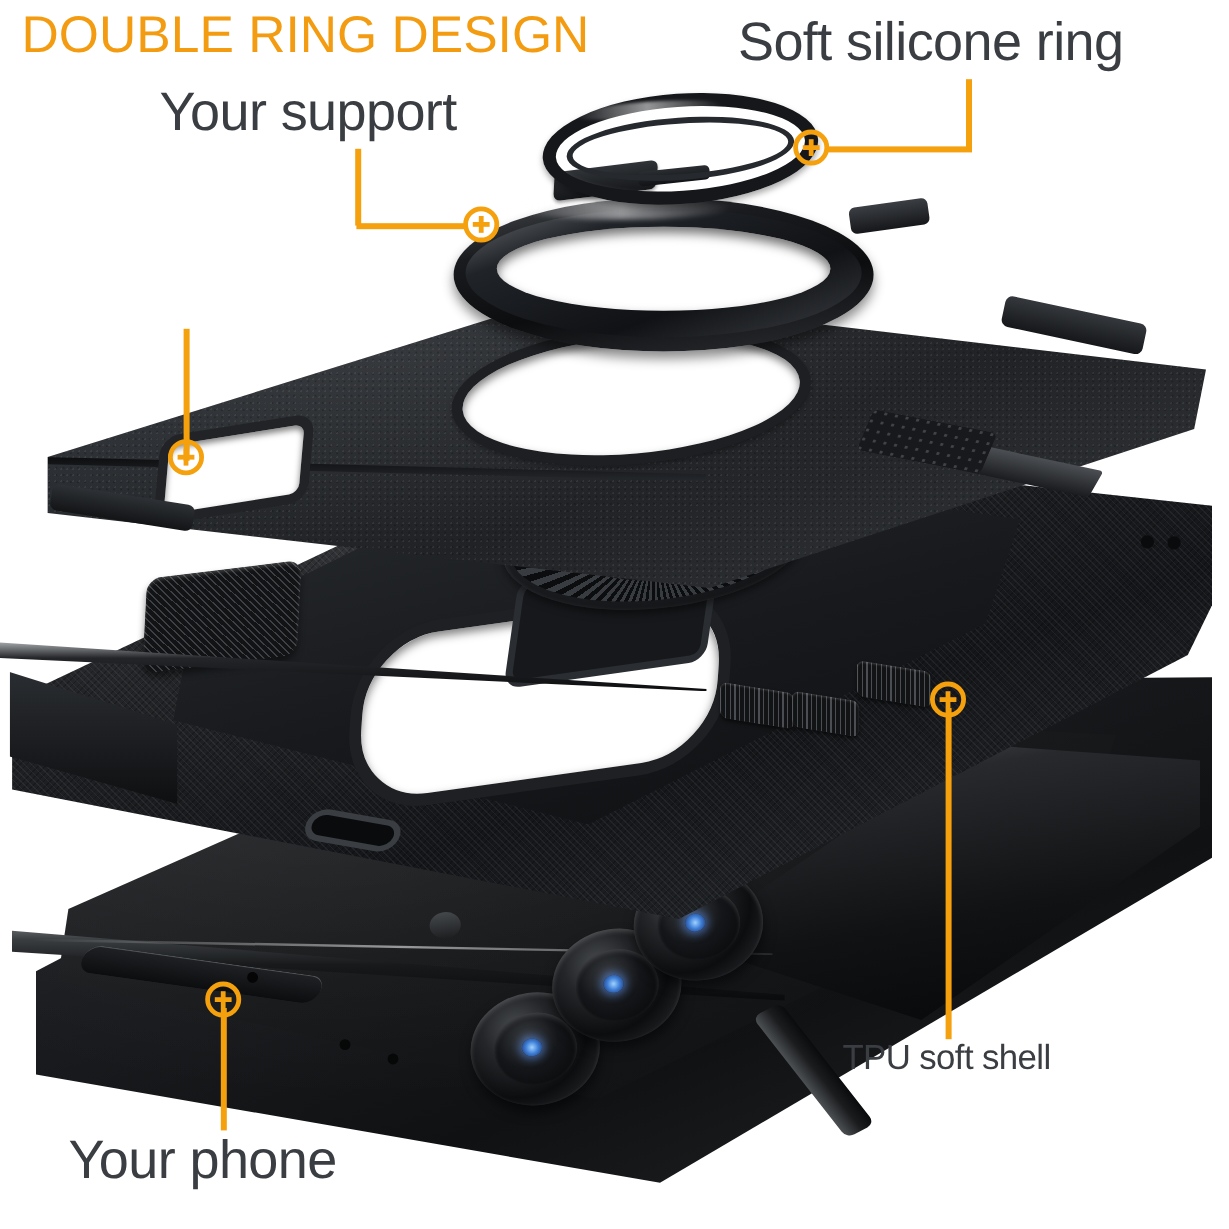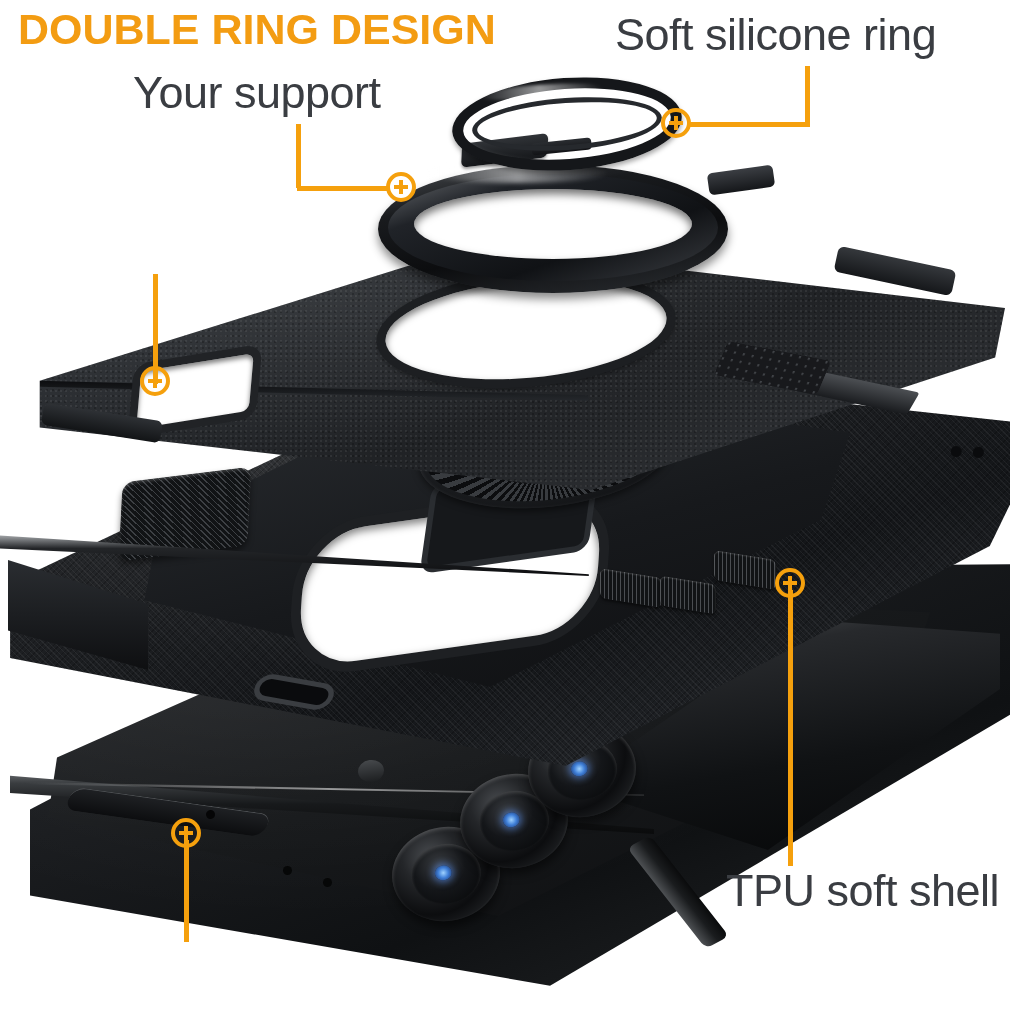--- a/index.html
+++ b/index.html
@@ -4,27 +4,27 @@
 <style>
   * { margin:0; padding:0; box-sizing:border-box; }
   html,body { width:1024px; height:1024px; background:#ffffff; overflow:hidden; }
   body { font-family:"Liberation Sans", sans-serif; position:relative; }
 
   #stage { position:absolute; inset:0; width:1024px; height:1024px; background:#fff; }
 
   
   .label { position:absolute; white-space:nowrap; color:#3a3d42; font-weight:400;
            letter-spacing:-0.5px; line-height:1; }
-  .label.title { color:#f39c12; font-weight:700; letter-spacing:0px; }
+  .label.title { color:#f39c12; font-weight:400; letter-spacing:0px; }
 
   #lbl-title      { left:18px;  top:8px;   font-size:43px; }
   #lbl-silicone   { left:615px; top:12px;  font-size:45px; }
   #lbl-metal      { left:133px; top:70px;  font-size:45px; }
   #lbl-pc         { left:10px;  top:218px; font-size:45px; }
-  #lbl-tpu        { left:726px; top:868px; font-size:45px; }
+  #lbl-tpu        { left:702px; top:868px; font-size:29px; }
   #lbl-phone      { left:57px;  top:944px; font-size:45px; }
 
   
   .cline { position:absolute; background:#f5a00d; }
   .cline.v { width:5px; }
   .cline.h { height:5px; }
 
   
   .marker { position:absolute; width:30px; height:30px; border-radius:50%;
             border:4px solid #f5a00d; background:transparent; }
@@ -438,14 +438,15 @@
 
   <div class="label title" id="lbl-title">DOUBLE RING DESIGN</div>
 
   <div class="label" id="lbl-silicone">Soft silicone ring</div>
 
   <div class="label" id="lbl-metal">Your support</div>
 
 
   <div class="label" id="lbl-tpu">TPU soft shell</div>
 
+  <div class="label" id="lbl-phone">Your phone</div>
 
 </div>
 
 </body></html>

